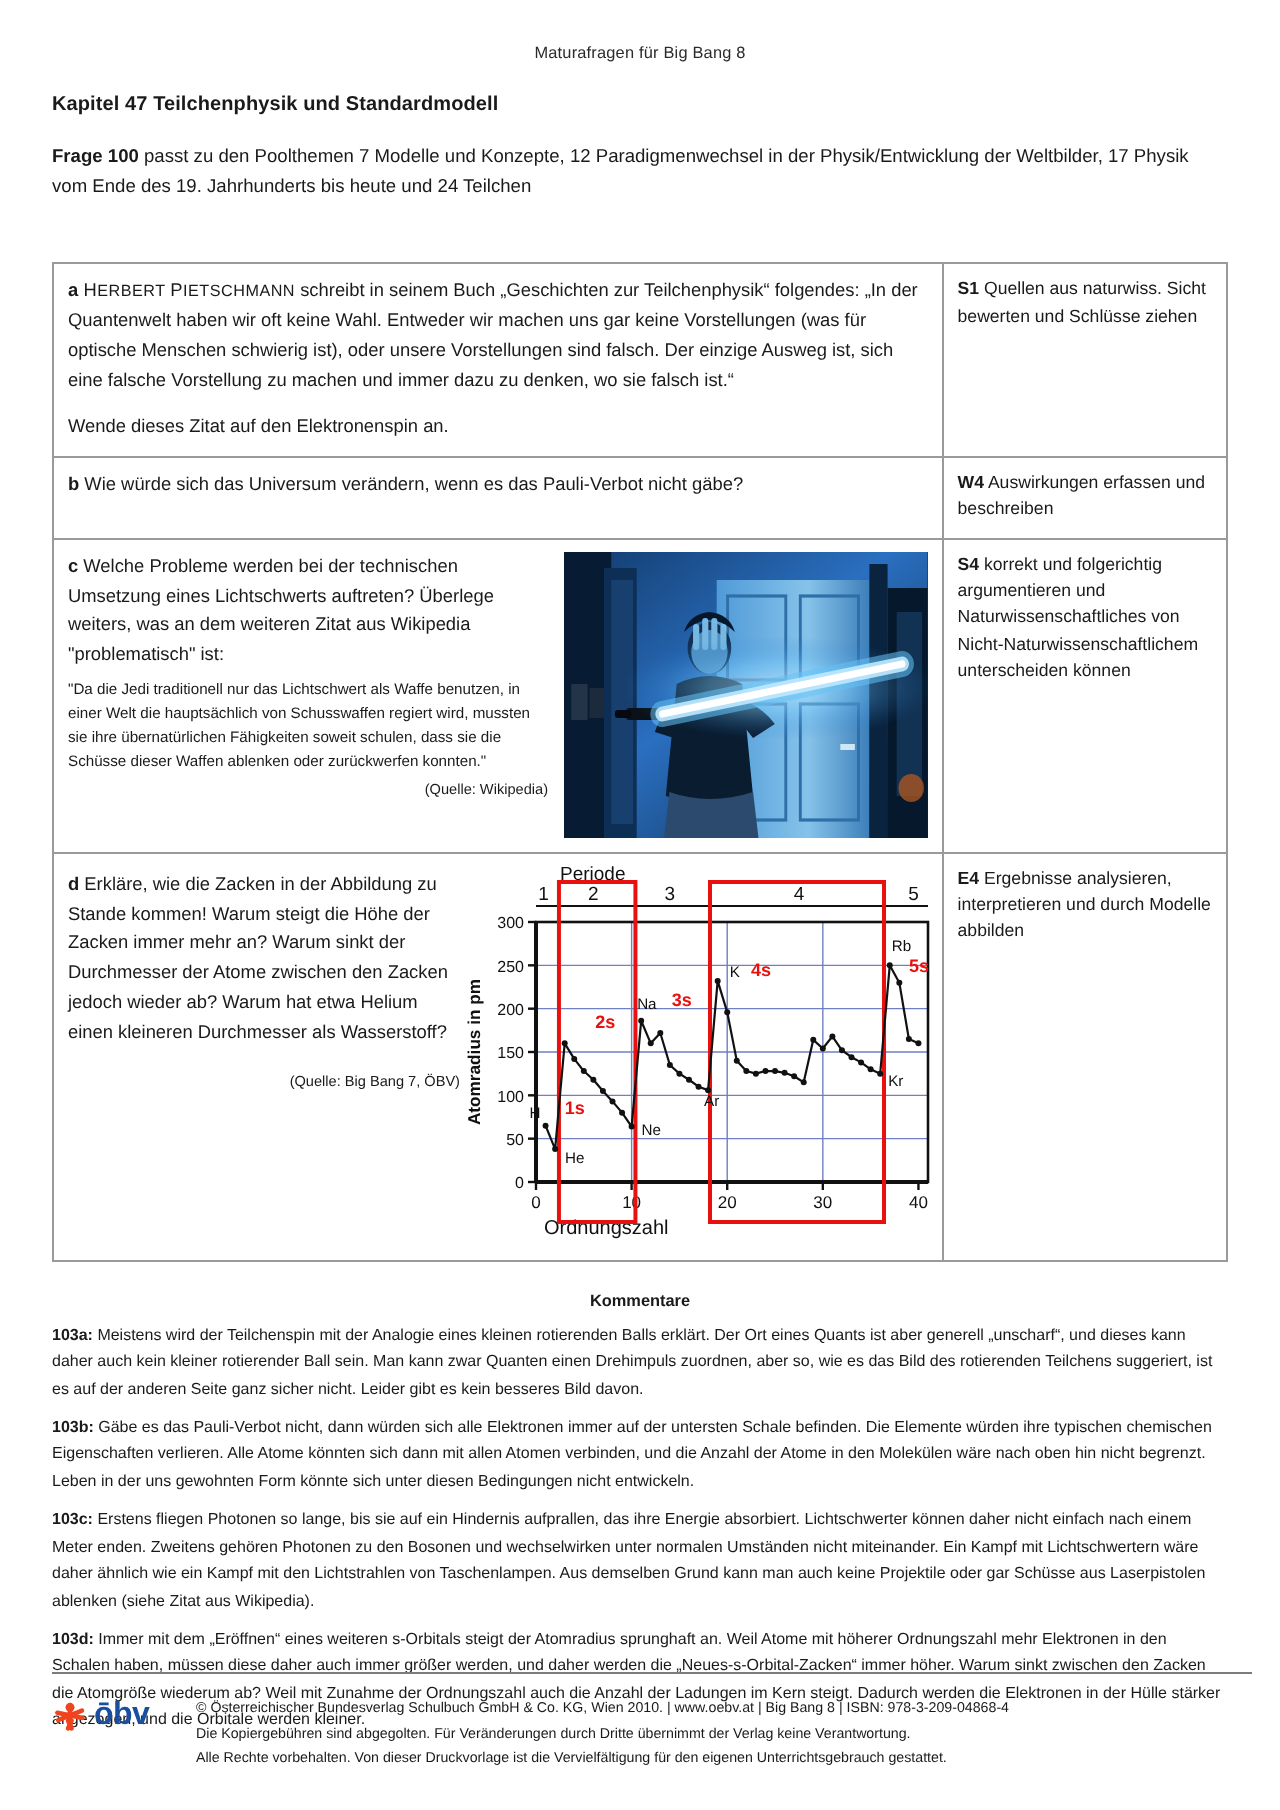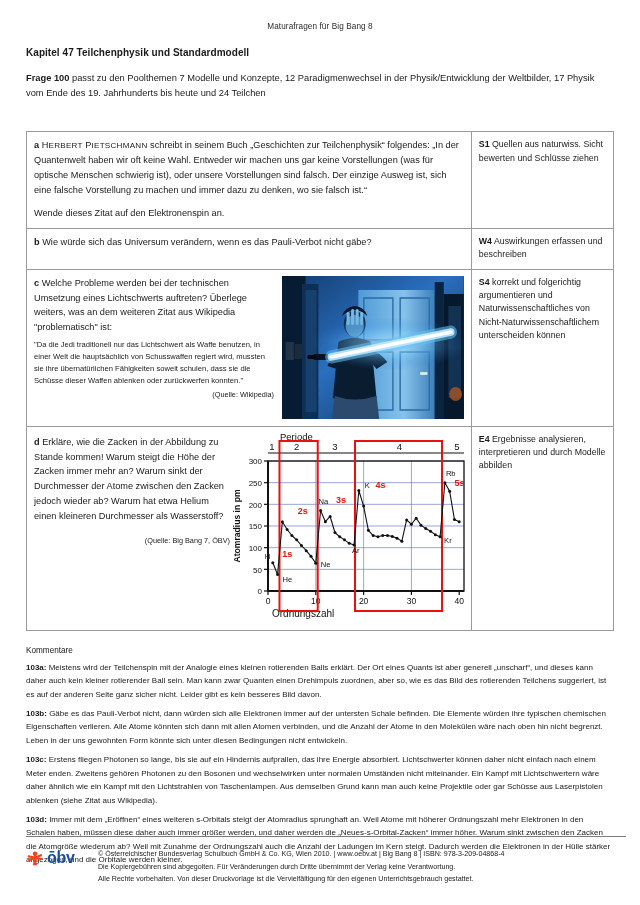--- a/index.html
+++ b/index.html
@@ -104,22 +104,23 @@
     width:240px;
     height:190px;
     margin-left:-2px;
   }
   .chart-wrap svg { display:block; }
 
   
   .comments { margin-top:15px; }
   .comments h4 {
     font-size:8.2px;
-    font-weight:normal;
+    font-weight:bold;
     margin:0 0 6px 0;
+    text-align:center;
   }
   .comment {
     font-size:8.0px;
     line-height:1.68;
     margin-bottom:6px;
     text-align:left;
   }
   .comment b { font-weight:bold; }
 
   

